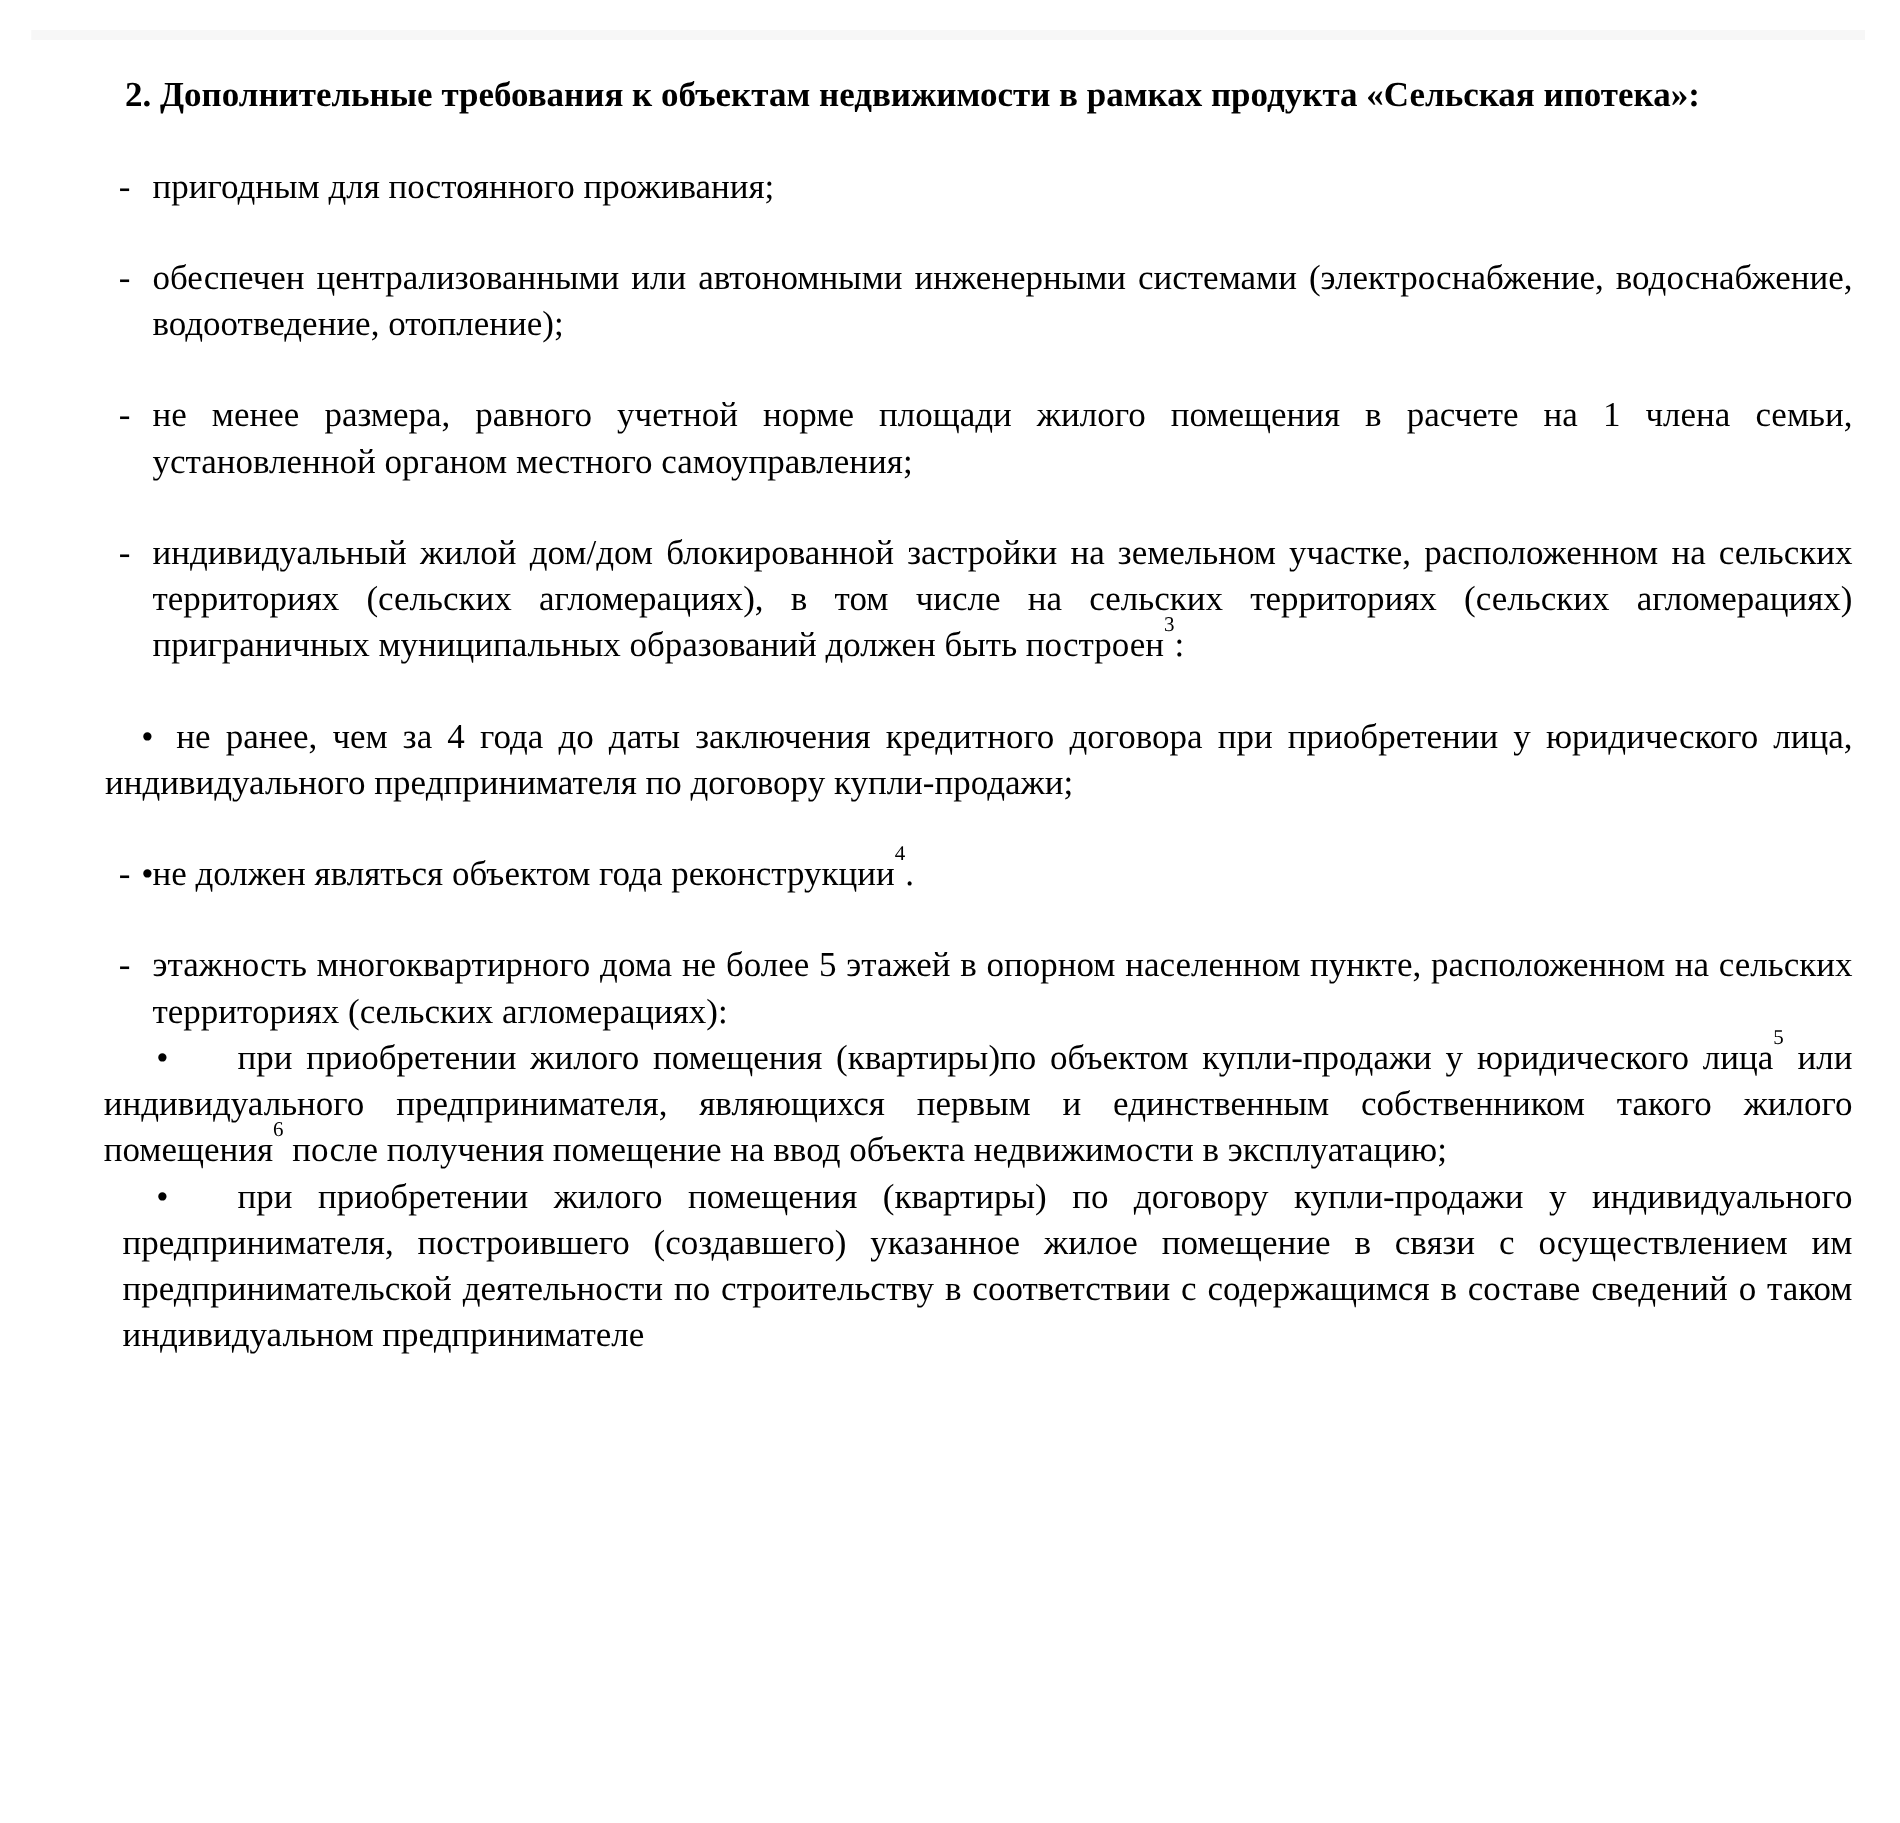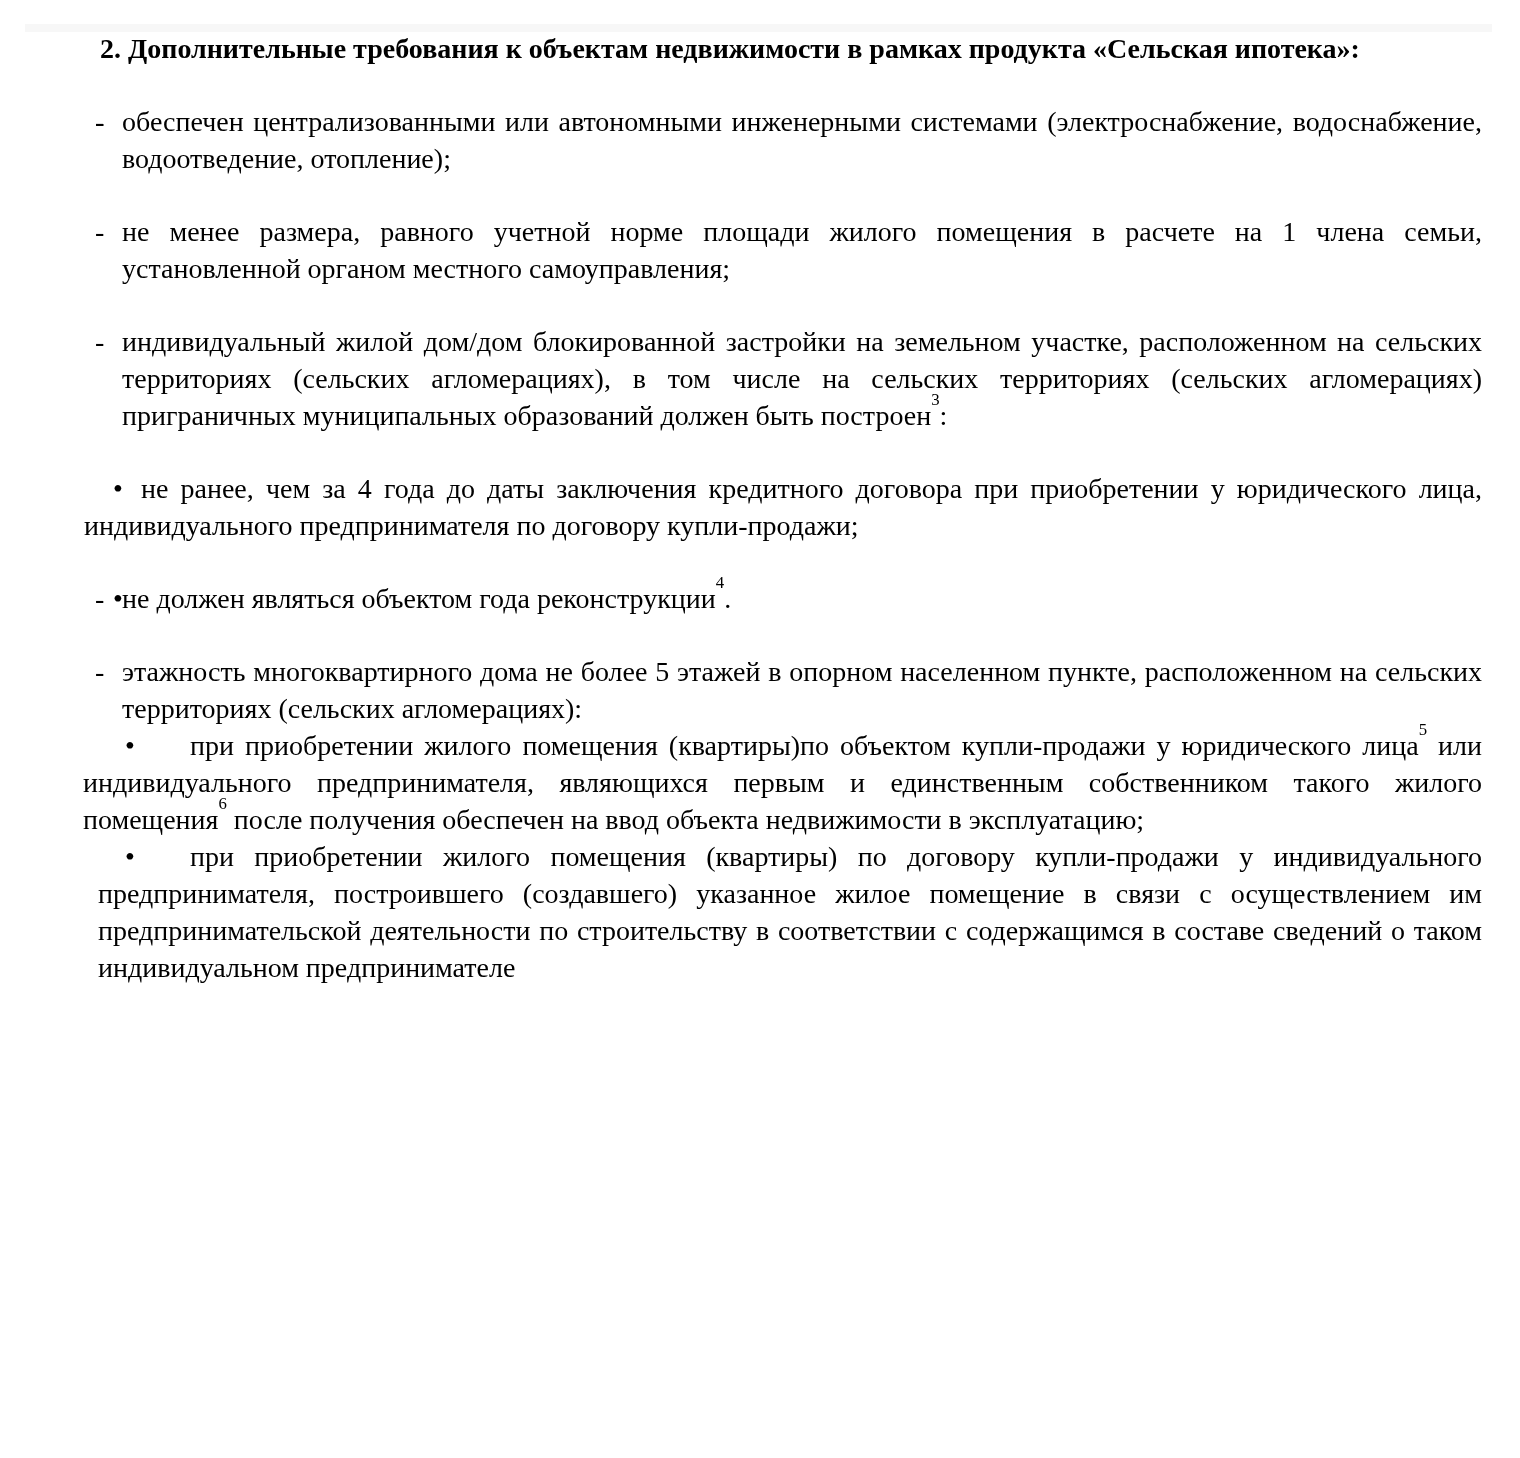--- a/index.html
+++ b/index.html
@@ -11,21 +11,21 @@
   body{
     width:1520px;height:1458px;
     background:var(--bg);
     color:var(--text);
     font-family:"Liberation Serif","DejaVu Serif",serif;
   }
   .page{
     position:relative;
     box-sizing:border-box;
     width:1520px;height:1116px;
-    padding:30px 38px 0 38px;
+    padding:58px 38px 0 38px;
     overflow:hidden;
     background:var(--bg);
   }
   .top-band{
     position:absolute;
     left:25px;right:28px;top:24px;height:8px;
     background:var(--band);
   }
   p{
     margin:0 0 36px 0;
@@ -58,20 +58,21 @@
 <div class="page">
   <div class="top-band"></div>
 
   <p class="h">
     <span>2. Дополнительные требования к объектам недвижимости в рамках продукта «Сельская ипотека»:</span>
   </p>
 
 
   <p class="li-dash">
     <span class="mk">-</span>
+    <span>пригодным для постоянного проживания;</span>
   </p>
 
   <p class="li-dash">
     <span class="mk">-</span>
     <span>обеспечен централизованными или автономными инженерными системами (электроснабжение, водоснабжение, водоотведение, отопление);</span>
   </p>
 
   <p class="li-dash">
     <span class="mk">-</span>
     <span>не менее размера, равного учетной норме площади жилого помещения в расчете на 1 члена семьи, установленной органом местного самоуправления;</span>
@@ -96,20 +97,20 @@
     <span>не должен являться объектом года реконструкции</span><sup class="fn">4</sup><span>.</span>
   </p>
 
   <p class="li-dash m0">
     <span class="mk">-</span>
     <span>этажность многоквартирного дома не более 5 этажей в опорном населенном пункте, расположенном на сельских территориях (сельских агломерациях):</span>
   </p>
 
   <p class="li-bb m0">
     <span class="mk">•</span>
-    <span>при приобретении жилого помещения (квартиры)по объектом купли-продажи у юридического лица</span><sup class="fn">5</sup><span> или индивидуального предпринимателя, являющихся первым и единственным собственником такого жилого помещения</span><sup class="fn">6</sup><span> после получения обеспечен на ввод объекта недвижимости в эксплуатацию;</span>
+    <span>при приобретении жилого помещения (квартиры)по объектом купли-продажи у юридического лица</span><sup class="fn">5</sup><span> или индивидуального предпринимателя, являющихся первым и единственным собственником такого жилого помещения</span><sup class="fn">6</sup><span> после получения помещение на ввод объекта недвижимости в эксплуатацию;</span>
   </p>
 
   <p class="li-bc m0">
     <span class="mk">•</span>
     <span>при приобретении жилого помещения (квартиры) по договору купли-продажи у индивидуального предпринимателя, построившего (создавшего) указанное жилое помещение в связи с осуществлением им предпринимательской деятельности по строительству в соответствии с содержащимся в составе сведений о таком индивидуальном предпринимателе</span>
   </p>
 </div>
 
 </body></html>

